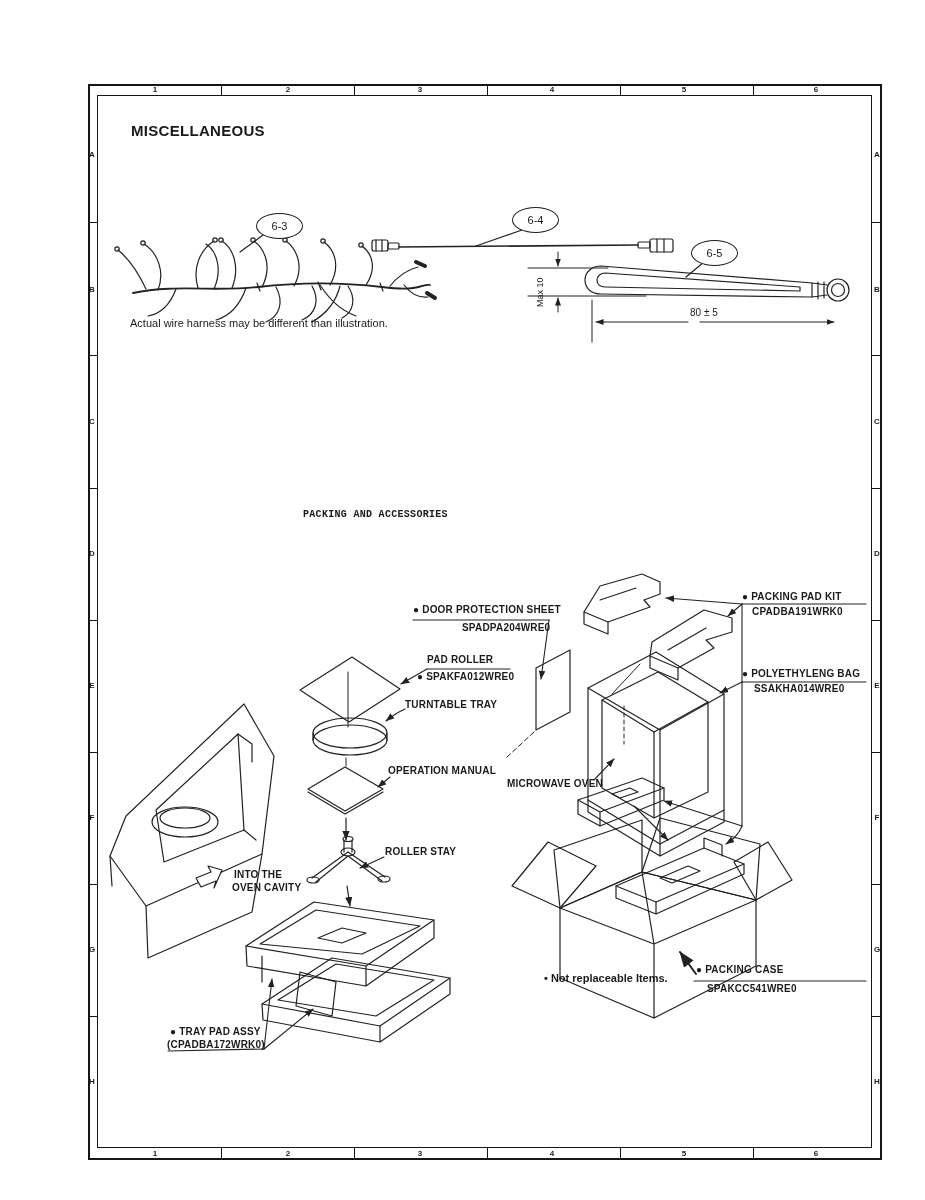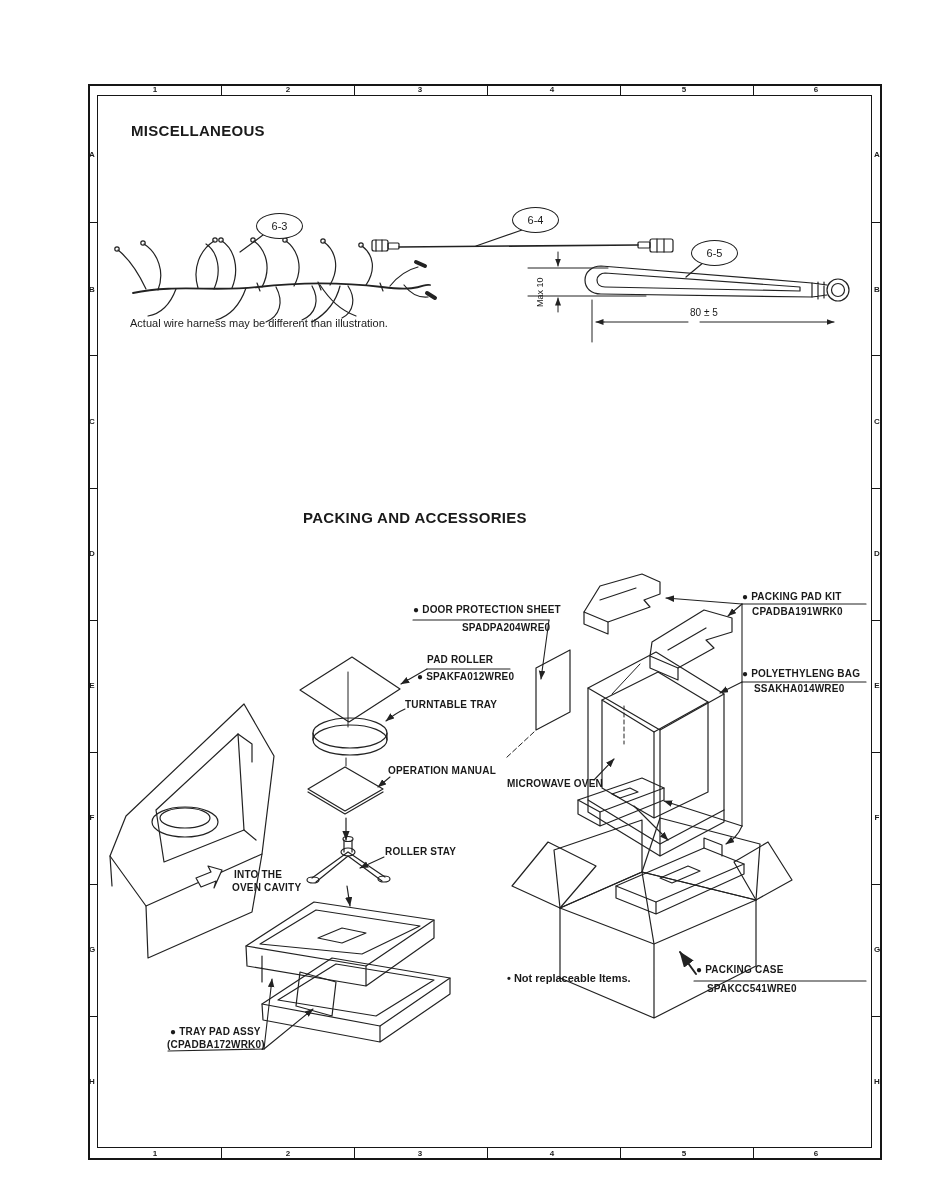--- a/index.html
+++ b/index.html
@@ -8,23 +8,23 @@
   .art{position:absolute;left:0;top:0;width:925px;height:1200px;}
   
   .f-outer{position:absolute;left:88px;top:84px;width:790px;height:1072px;border:2px solid #161616;}
   .f-inner{position:absolute;left:97px;top:95px;width:773px;height:1051px;border:1.2px solid #161616;}
   .tick-v{position:absolute;width:1.2px;background:#161616;}
   .tick-h{position:absolute;height:1.2px;background:#161616;}
   .gnum{position:absolute;width:20px;height:10px;line-height:10px;font-size:8px;font-weight:bold;text-align:center;}
   .glet{position:absolute;width:8px;height:9px;line-height:9px;font-size:8px;font-weight:bold;text-align:center;}
   
   .h1{position:absolute;font-size:15px;font-weight:bold;letter-spacing:.3px;white-space:nowrap;text-align:center;}
-  .h2{position:absolute;font-size:15px;font-weight:bold;letter-spacing:.3px;white-space:nowrap;}
+  .h2{position:absolute;font-size:10px;font-weight:bold;letter-spacing:.3px;white-space:nowrap;font-family:Liberation Mono, monospace;}
   .note{position:absolute;font-size:11px;white-space:nowrap;}
-  .note-b{position:absolute;font-size:11px;font-weight:bold;white-space:nowrap;}
+  .note-b{position:absolute;font-size:11px;font-weight:bold;white-space:nowrap;margin-left:37px;}
   .lbl{position:absolute;font-size:10px;font-weight:bold;white-space:nowrap;letter-spacing:.2px;}
   .callout{position:absolute;border:1.4px solid #1d1d1d;border-radius:50%;
            display:flex;align-items:center;justify-content:center;
            font-size:11px;background:#fff;text-align:right;}
   .dim{position:absolute;font-size:9px;white-space:nowrap;}
   .dim-rot{position:absolute;font-size:9px;white-space:nowrap;
            transform:rotate(-90deg);transform-origin:left top;}
 </style>
 </head>
 <body>

